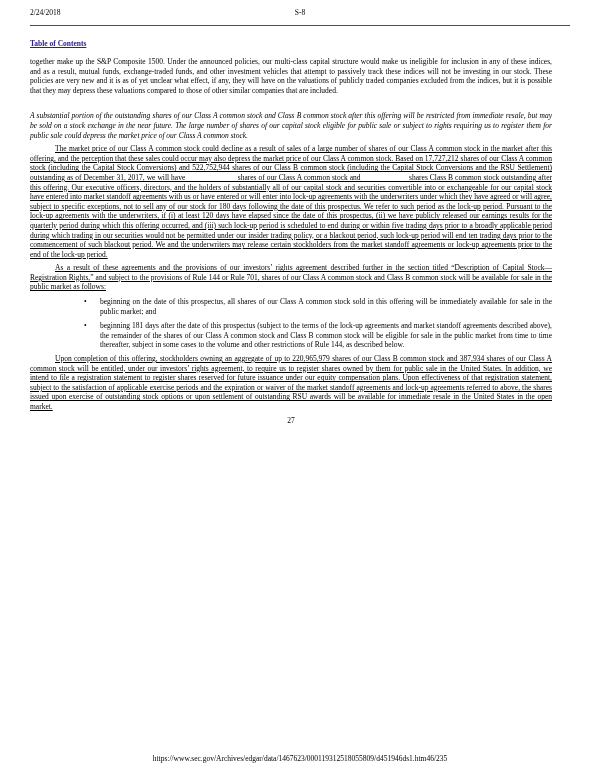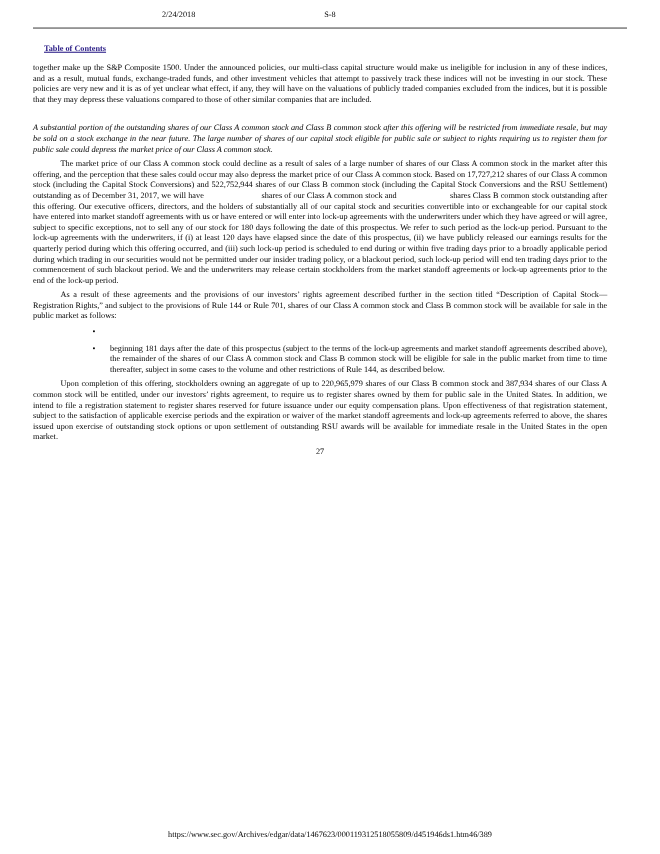--- a/index.html
+++ b/index.html
@@ -15,53 +15,53 @@
   .print-header {
     position: absolute;
     top: 8px;
     left: 30px;
     right: 30px;
     display: grid;
     grid-template-columns: 1fr auto 1fr;
     font-size: 7.5px;
     line-height: 9.5px;
   }
-  .print-header .hdr-left { text-align: center; }
+  .print-header .hdr-left { text-align: left; }
   .print-header .hdr-center { text-align: center; }
   .print-header .hdr-right { text-align: right; }
   .header-rule {
     position: absolute;
     top: 25px;
     left: 30px;
     right: 30px;
     border: none;
     border-top: 1px solid #4d4d4d;
   }
   .toc-link {
     position: absolute;
     top: 39px;
-    left: 40px;
+    left: 30px;
     font-size: 7.5px;
     line-height: 9.5px;
     font-weight: bold;
     cursor: pointer;
   }
   .content {
     position: absolute;
     top: 57px;
     left: 30px;
     right: 48px;
   }
   .body-text {
     font-size: 7.5px;
     line-height: 9.6px;
     text-align: justify;
   }
   .mt-heading { margin-top: 16px; }
-  .mt-para { margin-top: 4px; }
+  .mt-para { margin-top: 4px; text-decoration: underline; }
   .bold-italic { font-weight: normal; font-style: italic; }
   .indent { text-indent: 25px; }
   .bullet-item {
     display: flex;
     margin-top: 5px;
     padding-left: 54px;
   }
   .bullet-marker {
     flex: none;
     width: 16px;
@@ -109,28 +109,29 @@
 
   <p class="body-text bold-italic mt-heading">A substantial portion of the outstanding shares of our Class A common stock and Class B common stock after this offering will be restricted from immediate resale, but may be sold on a stock exchange in the near future. The large number of shares of our capital stock eligible for public sale or subject to rights requiring us to register them for public sale could depress the market price of our Class A common stock.</p>
 
   <p class="body-text indent mt-para">The market price of our Class A common stock could decline as a result of sales of a large number of shares of our Class A common stock in the market after this offering, and the perception that these sales could occur may also depress the market price of our Class A common stock. Based on 17,727,212 shares of our Class A common stock (including the Capital Stock Conversions) and 522,752,944 shares of our Class B common stock (including the Capital Stock Conversions and the RSU Settlement) outstanding as of December 31, 2017, we will have &nbsp;&nbsp;&nbsp;&nbsp;&nbsp;&nbsp;&nbsp;&nbsp;&nbsp;&nbsp;&nbsp;&nbsp;&nbsp;&nbsp;&nbsp;&nbsp;&nbsp;&nbsp;&nbsp;&nbsp;&nbsp;&nbsp;&nbsp;&nbsp; shares of our Class A common stock and &nbsp;&nbsp;&nbsp;&nbsp;&nbsp;&nbsp;&nbsp;&nbsp;&nbsp;&nbsp;&nbsp;&nbsp;&nbsp;&nbsp;&nbsp;&nbsp;&nbsp;&nbsp;&nbsp;&nbsp;&nbsp;&nbsp; shares Class B common stock outstanding after this offering. Our executive officers, directors, and the holders of substantially all of our capital stock and securities convertible into or exchangeable for our capital stock have entered into market standoff agreements with us or have entered or will enter into lock-up agreements with the underwriters under which they have agreed or will agree, subject to specific exceptions, not to sell any of our stock for 180 days following the date of this prospectus. We refer to such period as the lock-up period. Pursuant to the lock-up agreements with the underwriters, if (i) at least 120 days have elapsed since the date of this prospectus, (ii) we have publicly released our earnings results for the quarterly period during which this offering occurred, and (iii) such lock-up period is scheduled to end during or within five trading days prior to a broadly applicable period during which trading in our securities would not be permitted under our insider trading policy, or a blackout period, such lock-up period will end ten trading days prior to the commencement of such blackout period. We and the underwriters may release certain stockholders from the market standoff agreements or lock-up agreements prior to the end of the lock-up period.</p>
 
   <p class="body-text indent mt-para">As a result of these agreements and the provisions of our investors’ rights agreement described further in the section titled “Description of Capital Stock—Registration Rights,” and subject to the provisions of Rule 144 or Rule 701, shares of our Class A common stock and Class B common stock will be available for sale in the public market as follows:</p>
 
   <div>
     <div class="bullet-item">
       <span class="bullet-marker">•</span>
+      <span class="bullet-text">beginning on the date of this prospectus, all shares of our Class A common stock sold in this offering will be immediately available for sale in the public market; and</span>
     </div>
     <div class="bullet-item">
       <span class="bullet-marker">•</span>
       <span class="bullet-text">beginning 181 days after the date of this prospectus (subject to the terms of the lock-up agreements and market standoff agreements described above), the remainder of the shares of our Class A common stock and Class B common stock will be eligible for sale in the public market from time to time thereafter, subject in some cases to the volume and other restrictions of Rule 144, as described below.</span>
     </div>
   </div>
 
   <p class="body-text indent mt-para">Upon completion of this offering, stockholders owning an aggregate of up to 220,965,979 shares of our Class B common stock and 387,934 shares of our Class A common stock will be entitled, under our investors’ rights agreement, to require us to register shares owned by them for public sale in the United States. In addition, we intend to file a registration statement to register shares reserved for future issuance under our equity compensation plans. Upon effectiveness of that registration statement, subject to the satisfaction of applicable exercise periods and the expiration or waiver of the market standoff agreements and lock-up agreements referred to above, the shares issued upon exercise of outstanding stock options or upon settlement of outstanding RSU awards will be available for immediate resale in the United States in the open market.</p>
 
   <div class="page-number">27</div>
 </div>
 
 <div class="print-footer">
   <span>https://www.sec.gov/Archives/edgar/data/1467623/000119312518055809/d451946ds1.htm</span>
-  <span>46/389</span>
+  <span>46/235</span>
 </div>
 
 </body></html>

